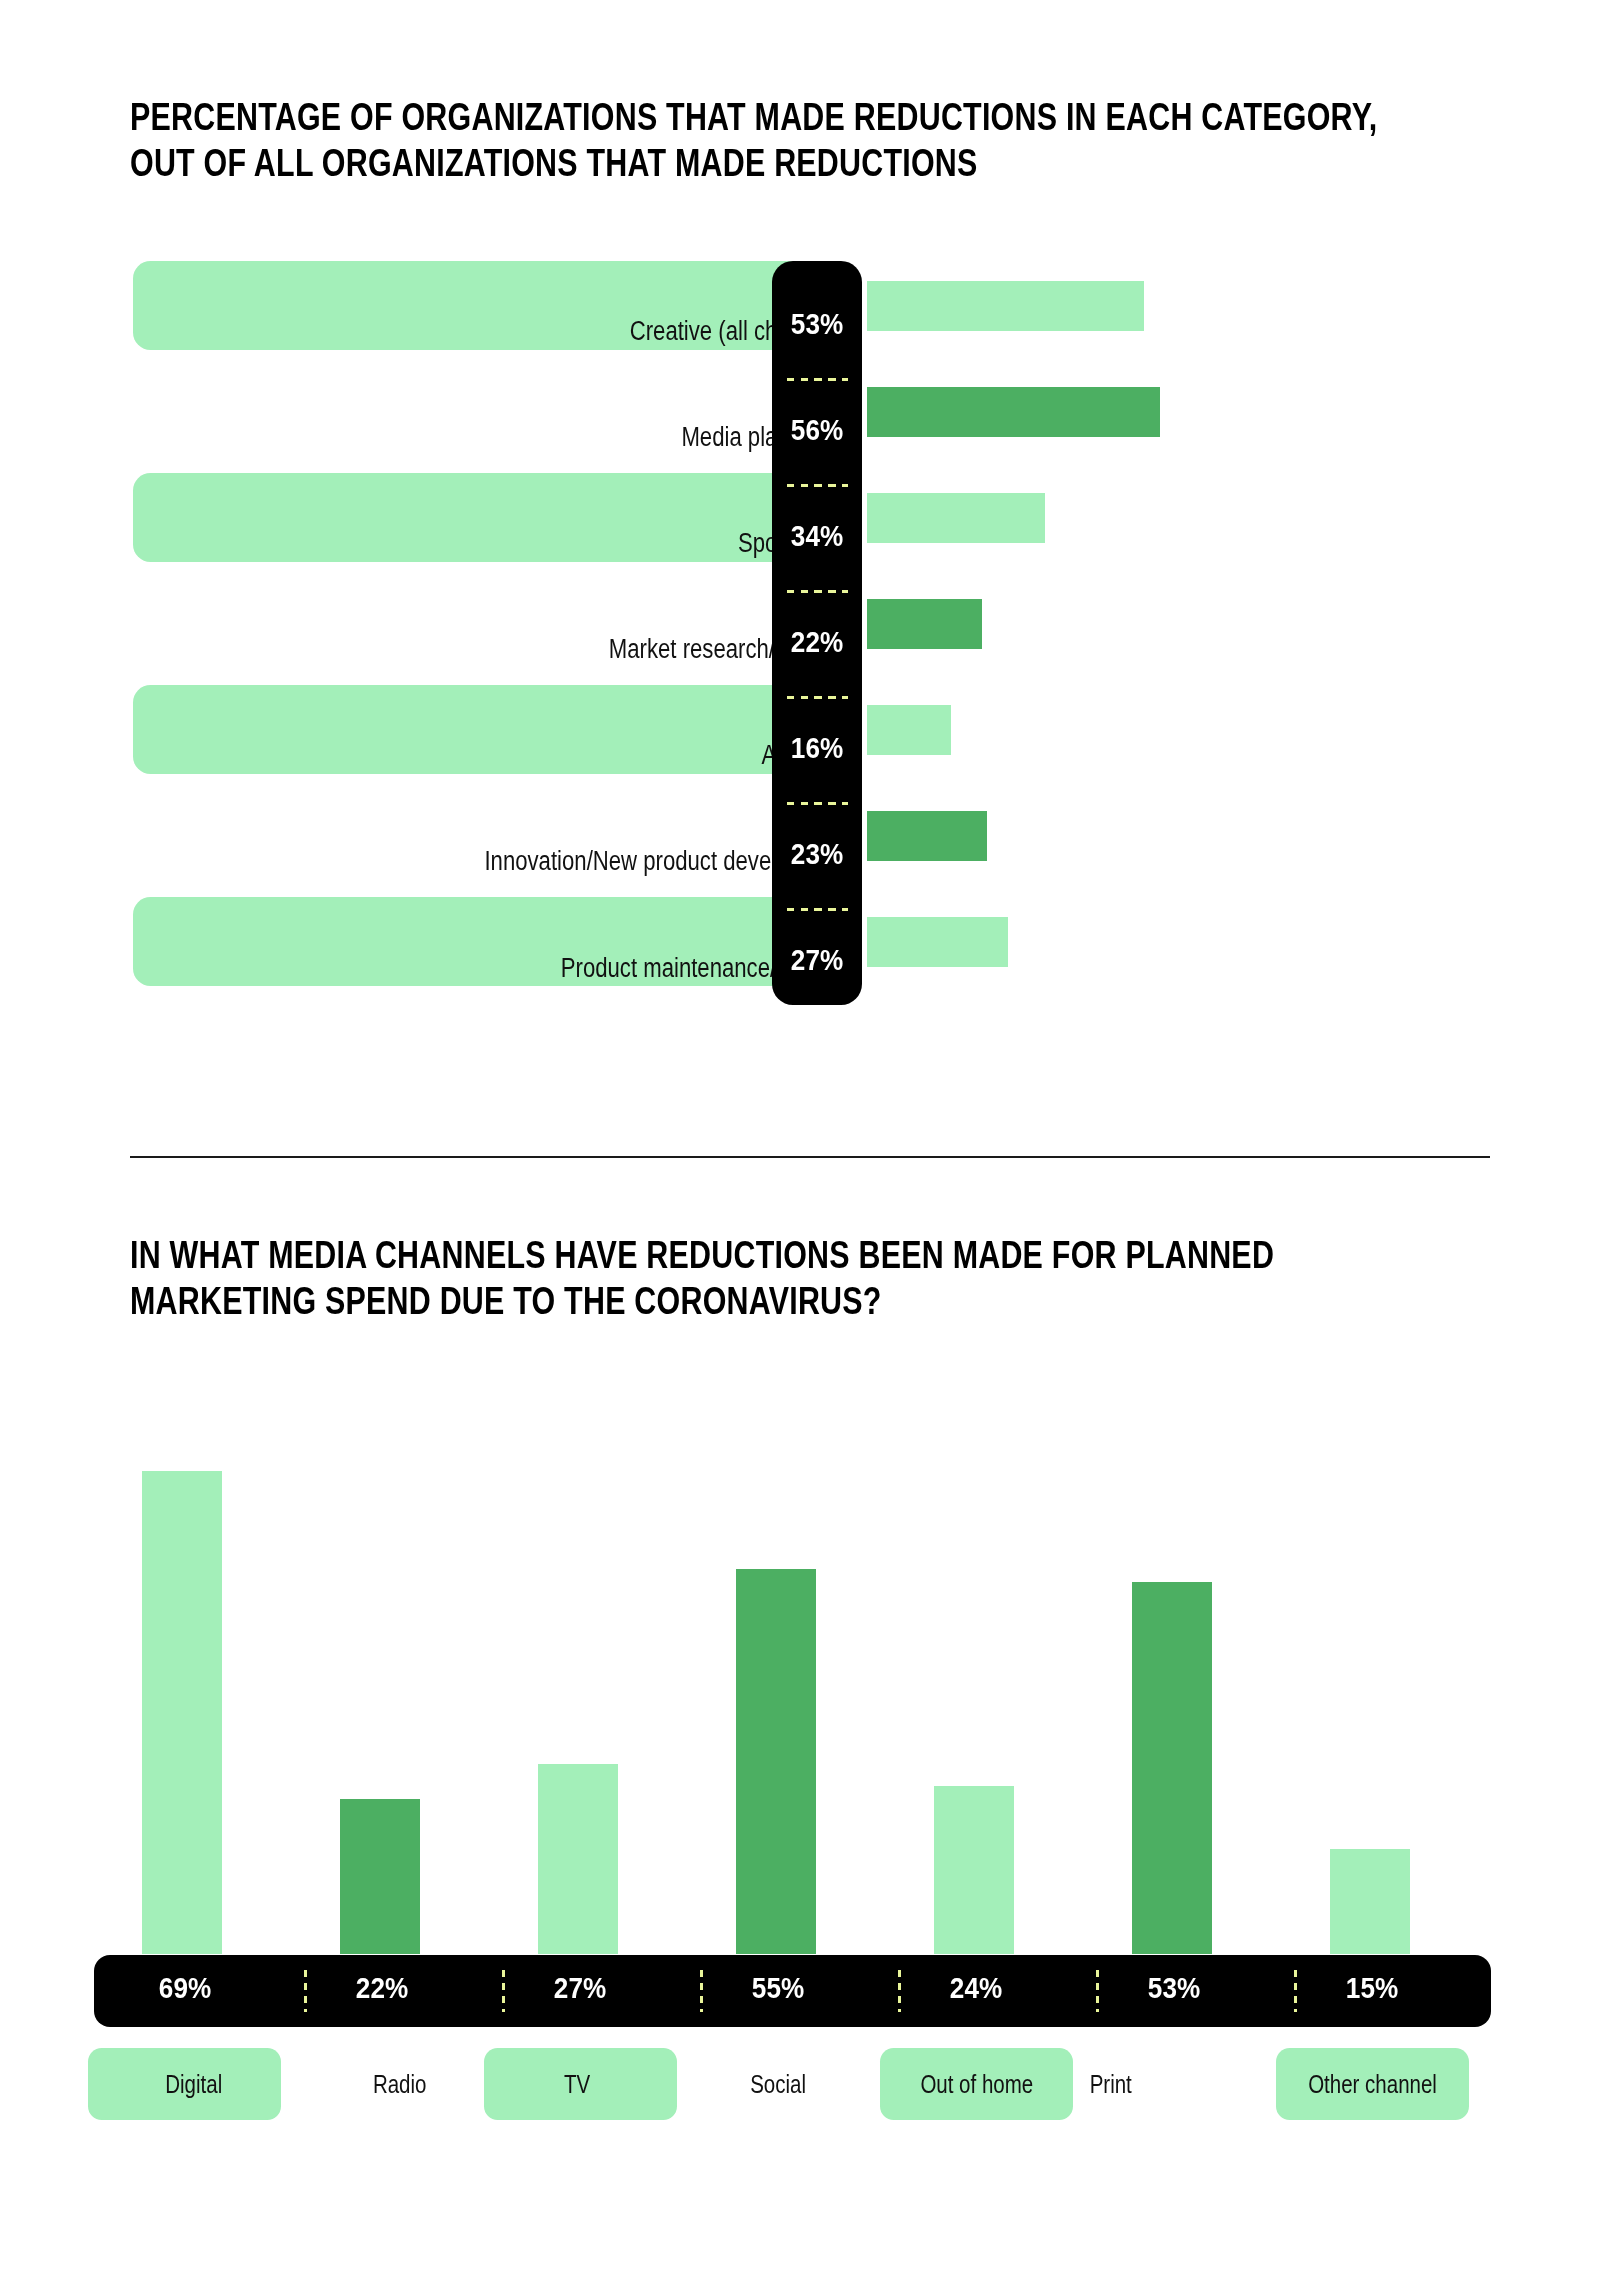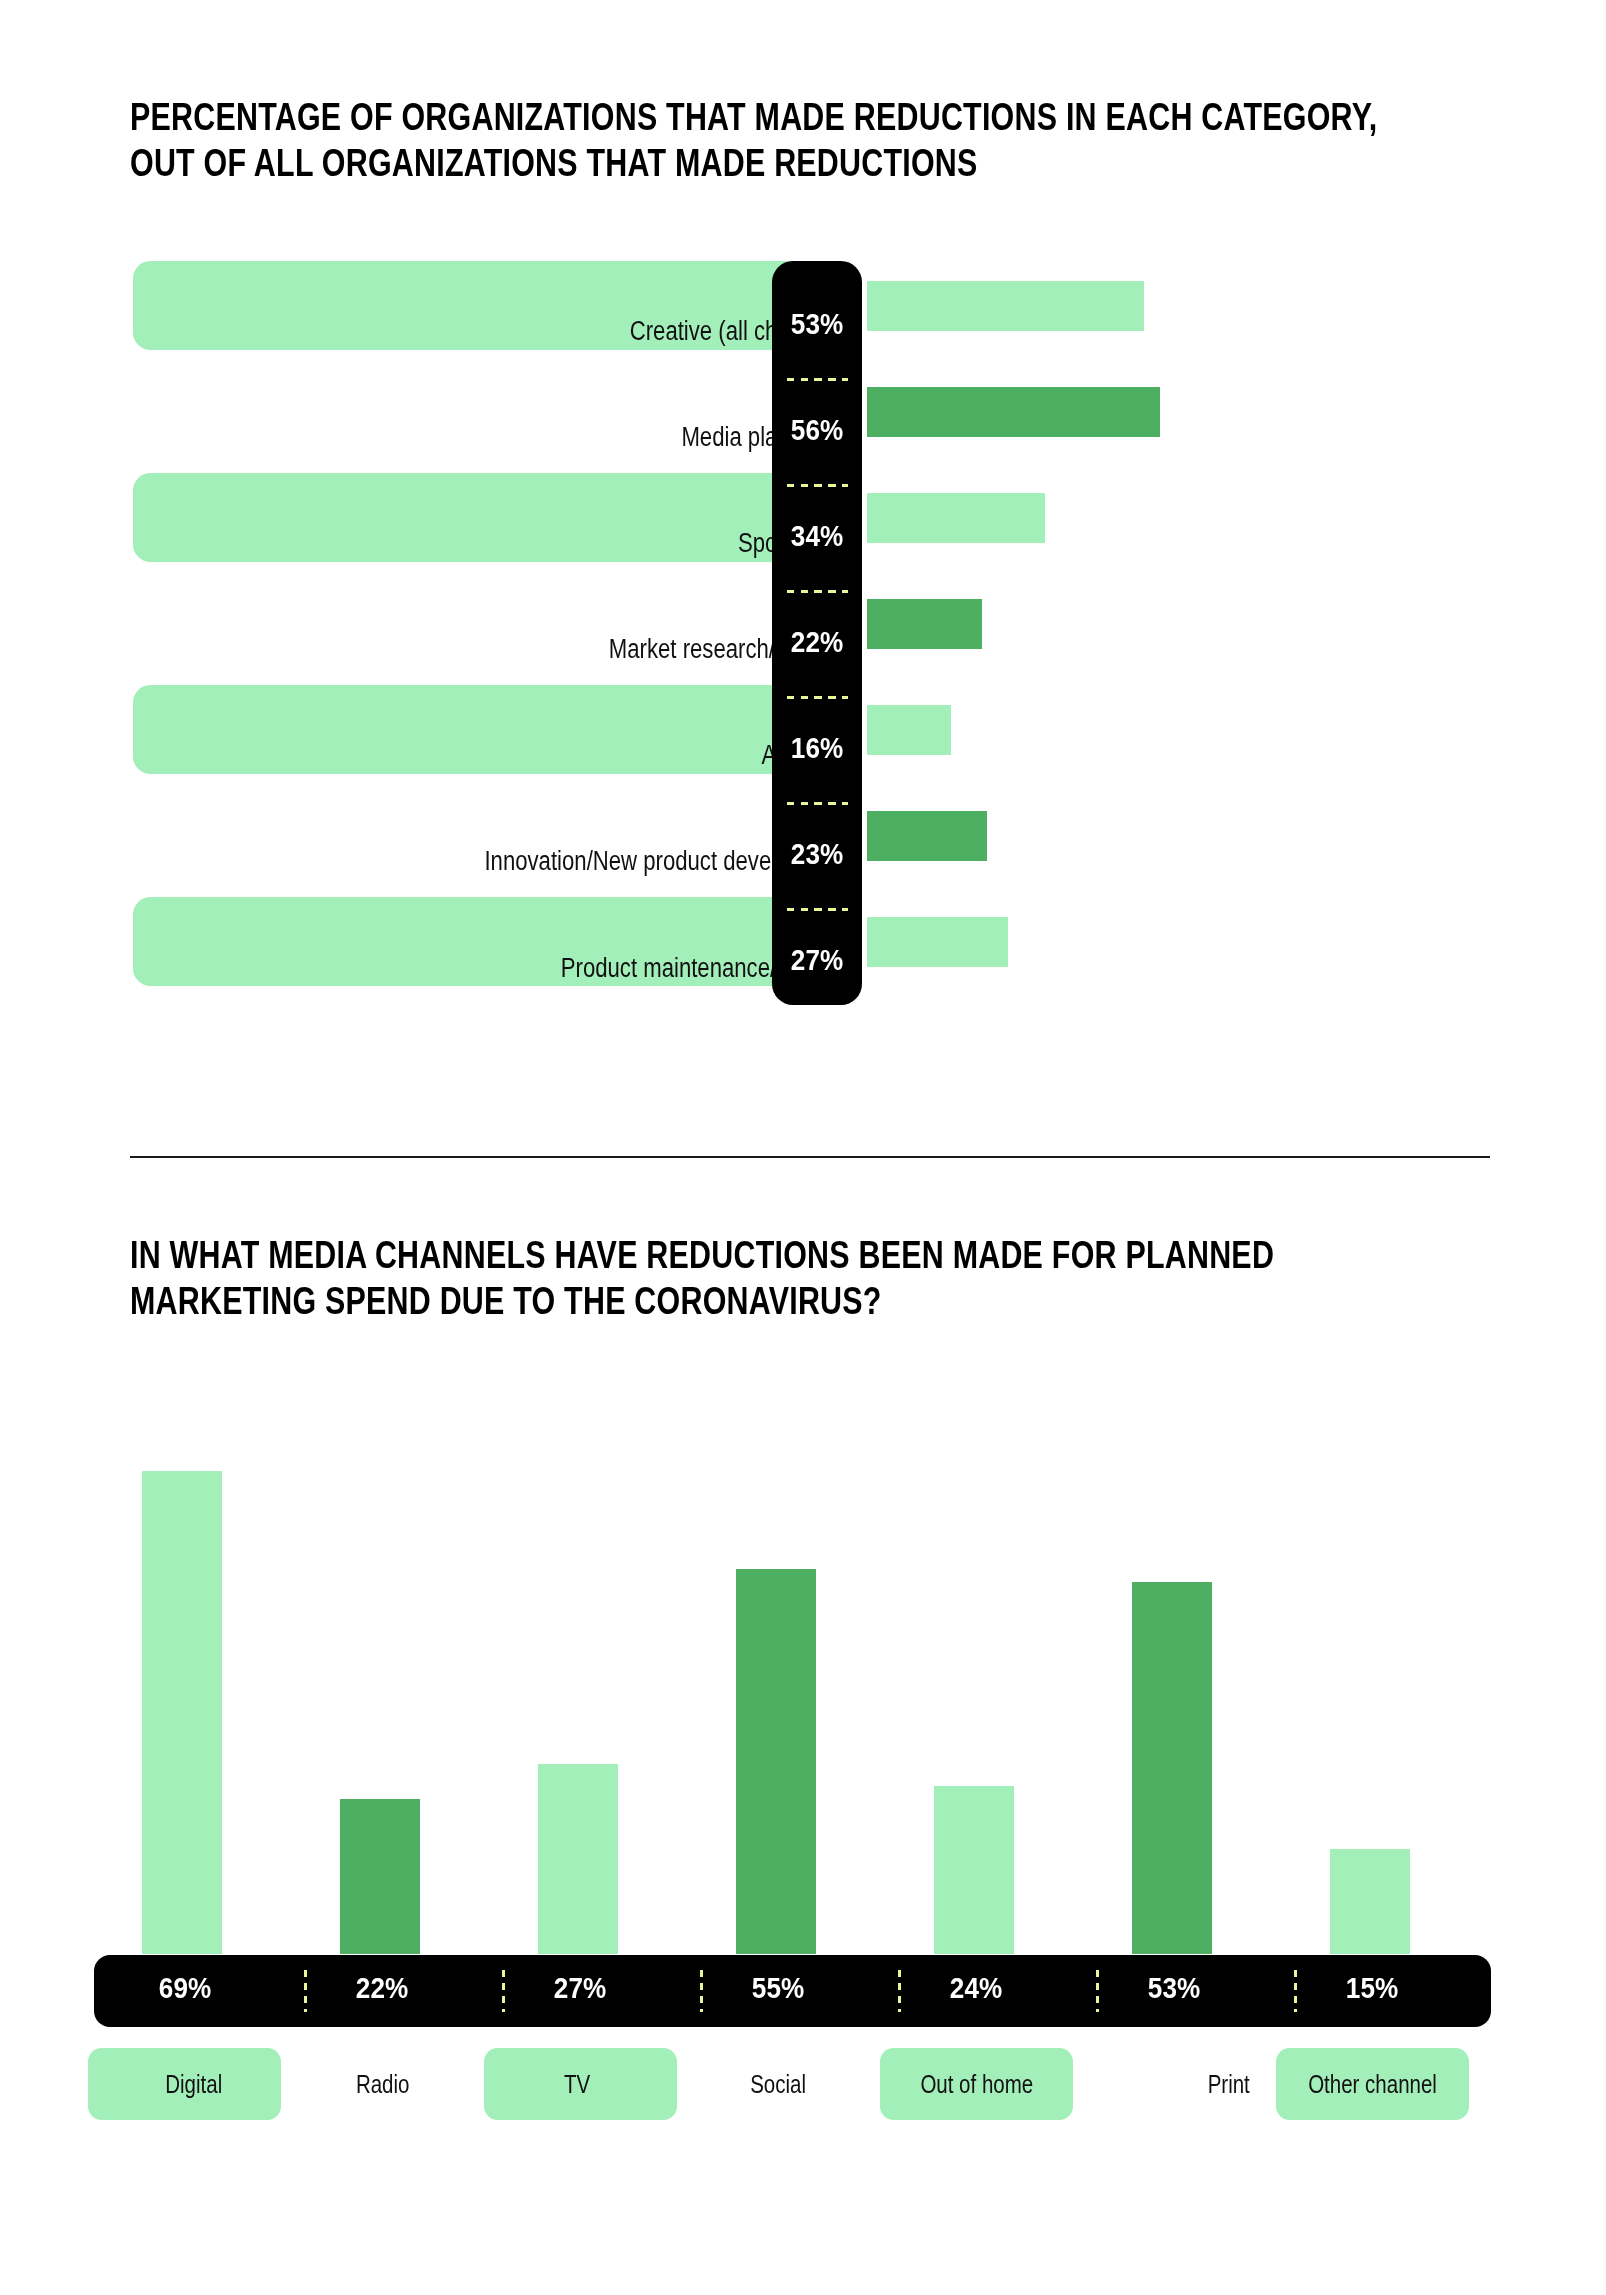--- a/index.html
+++ b/index.html
@@ -241,33 +241,33 @@
     <div class="c2-pct" style="left:1291px">15%</div>
 
     <div class="c2-catbox" style="left:88px"></div>
     <div class="c2-catbox" style="left:484px"></div>
     <div class="c2-catbox" style="left:880px"></div>
     <div class="c2-catbox" style="left:1276px"></div>
 
     <div class="c2-catlabel" style="left:97px">
         <span>Digital</span>
       </div>
-    <div class="c2-catlabel" style="left:286px">
+    <div class="c2-catlabel" style="left:303px">
         <span>Radio</span>
       </div>
     <div class="c2-catlabel" style="left:480px">
         <span>TV</span>
       </div>
     <div class="c2-catlabel" style="left:682px">
         <span>Social</span>
       </div>
     <div class="c2-catlabel" style="left:880px">
         <span>Out of home</span>
       </div>
-    <div class="c2-catlabel" style="left:1132px">
+    <div class="c2-catlabel" style="left:1014px">
         <span>Print</span>
       </div>
     <div class="c2-catlabel" style="left:1276px">
         <span>Other channel</span>
       </div>
   </div>
 
 </div>
 
 

